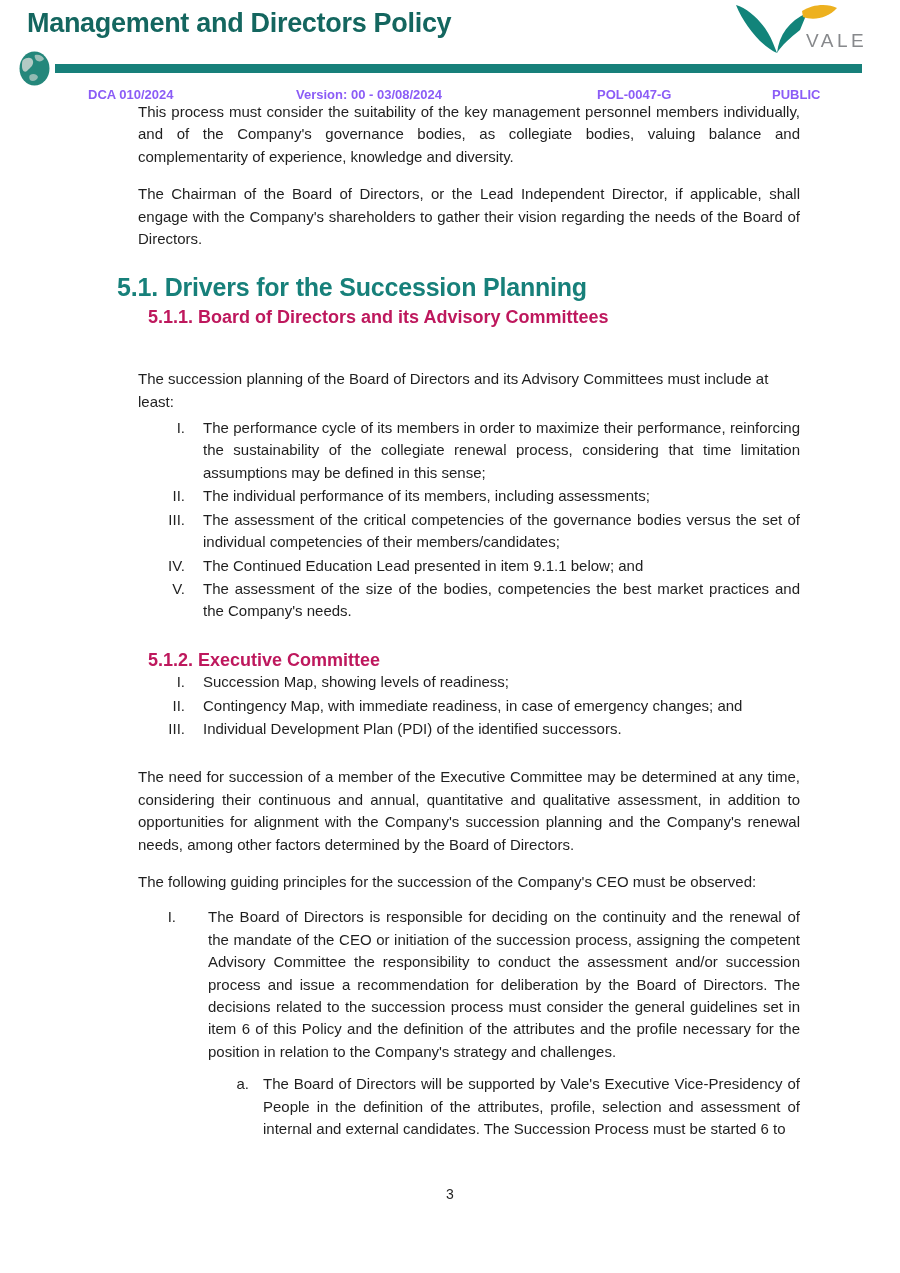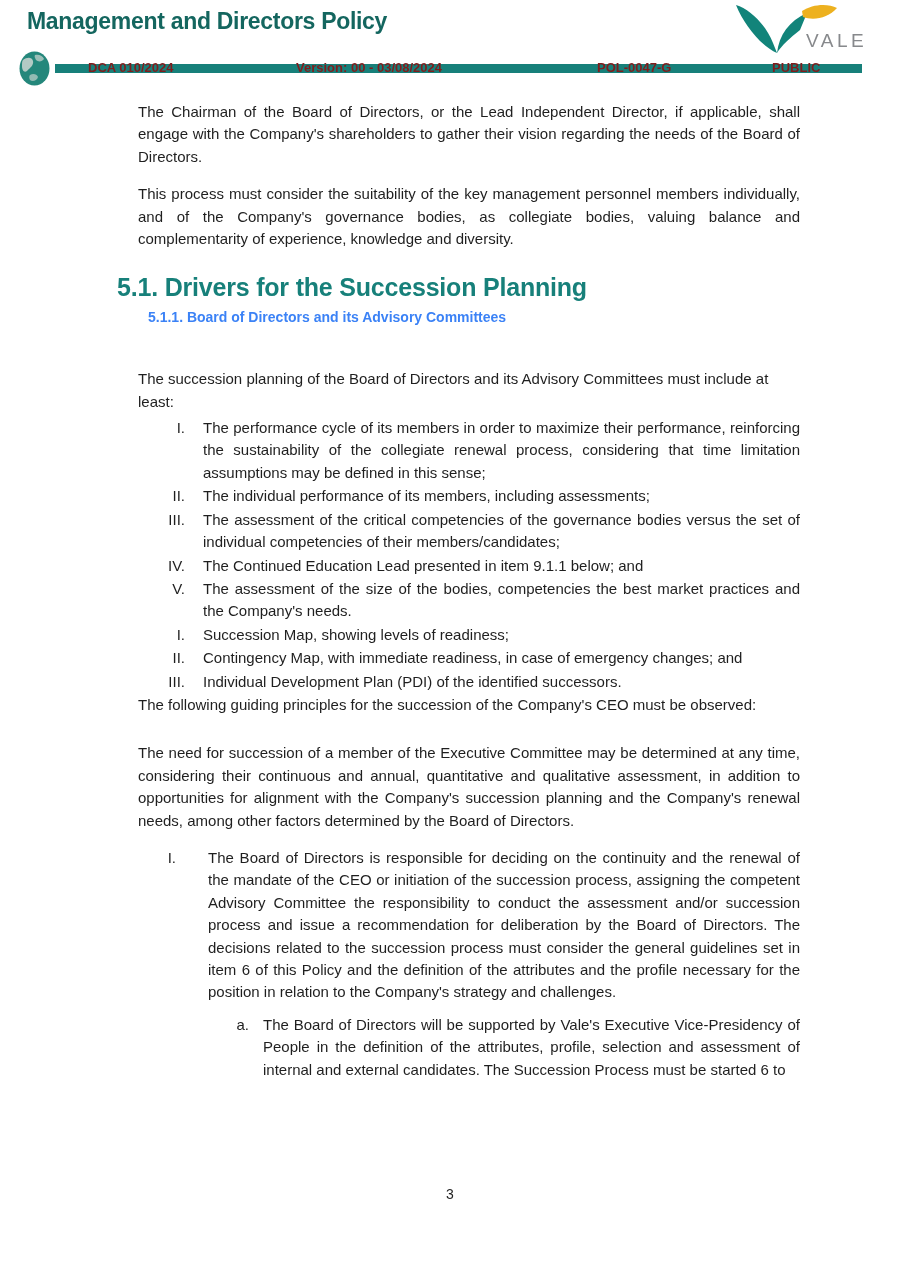--- a/index.html
+++ b/index.html
@@ -4,47 +4,47 @@
 <style>
   html,body { margin:0; padding:0; background:#ffffff; }
   .page {
     position:relative; width:900px; height:1273px; background:#ffffff;
     font-family:"Liberation Sans","DejaVu Sans",sans-serif; color:#1f1f1f;
     overflow:hidden;
   }
   
   .page-title {
     position:absolute; left:27px; top:8px; margin:0;
-    font-size:23px; font-weight:bold; letter-spacing:-0.3px; color:#14665f;
+    font-size:27px; font-weight:bold; letter-spacing:-0.3px; color:#14665f;
   }
   .logo { position:absolute; right:28px; top:3px; width:150px; height:52px; }
   .globe { position:absolute; left:19px; top:51px; width:31px; height:35px; }
   .header-rule {
     position:absolute; left:55px; top:64px; width:807px; height:9px; background:#17807a;
   }
-  .meta { position:absolute; left:55px; top:60px; width:807px; height:20px;
-    font-size:13px; font-weight:bold; color:#7f1d1d; }
+  .meta { position:absolute; left:55px; top:87px; width:807px; height:20px;
+    font-size:13px; font-weight:bold; color:#8b5cf6; }
   .meta span { position:absolute; top:0; white-space:nowrap; }
   .meta .m1 { left:33px; }
   .meta .m2 { left:241px; }
   .meta .m3 { left:542px; }
   .meta .m4 { left:717px; }
   
   .content {
     position:absolute; left:138px; top:101px; width:662px;
     font-size:15px; line-height:22.4px;
   }
   .para { margin:0 0 15px 0; text-align:justify; }
   .para.nj { text-align:left; }
   h2.sec {
     margin:26px 0 7px -21px; font-size:25px; font-weight:bold; color:#17807a;
     letter-spacing:-0.2px;
   }
   h3.sub {
-    margin:2px 0 0 10px; font-size:14px; font-weight:bold; color:#3b82f6;
+    margin:2px 0 0 10px; font-size:18px; font-weight:bold; color:#be185d;
   }
   h3.sub.spaced { margin-top:26px; }
   .intro { margin:40px 0 4px 0; text-align:left; }
   .rlist { margin:0; }
   .rlist .li { display:flex; margin:0 0 1px 0; }
   .rlist .m { flex:none; width:47px; text-align:right; padding-right:18px; }
   .rlist .t { flex:1; text-align:justify; }
   .ceolist { margin:13px 0 0 0; }
   .ceolist .m { width:38px; padding-right:32px; }
   .sublist { margin:10px 0 0 95px; }
@@ -84,22 +84,22 @@
 
   <div class="meta">
     <span class="m1">DCA 010/2024</span>
     <span class="m2">Version: 00 - 03/08/2024</span>
     <span class="m3">POL-0047-G</span>
     <span class="m4">PUBLIC</span>
   </div>
 
   <div class="content">
 
+    <p class="para">This process must consider the suitability of the key management personnel members individually, and of the Company's governance bodies, as collegiate bodies, valuing balance and complementarity of experience, knowledge and diversity.</p>
     <p class="para">The Chairman of the Board of Directors, or the Lead Independent Director, if applicable, shall engage with the Company's shareholders to gather their vision regarding the needs of the Board of Directors.</p>
-    <p class="para">This process must consider the suitability of the key management personnel members individually, and of the Company's governance bodies, as collegiate bodies, valuing balance and complementarity of experience, knowledge and diversity.</p>
 
     <h2 class="sec">5.1. Drivers for the Succession Planning</h2>
     <h3 class="sub">5.1.1. Board of Directors and its Advisory Committees</h3>
 
     <p class="para nj intro">The succession planning of the Board of Directors and its Advisory Committees must include at least:</p>
 
     <div class="rlist">
       <div class="li">
         <span class="m">I.</span>
         <span class="t">The performance cycle of its members in order to maximize their performance, reinforcing the sustainability of the collegiate renewal process, considering that time limitation assumptions may be defined in this sense;</span>
@@ -115,39 +115,40 @@
       <div class="li">
         <span class="m">IV.</span>
         <span class="t">The Continued Education Lead presented in item 9.1.1 below; and</span>
       </div>
       <div class="li">
         <span class="m">V.</span>
         <span class="t">The assessment of the size of the bodies, competencies the best market practices and the Company's needs.</span>
       </div>
     </div>
 
+    <h3 class="sub spaced">5.1.2. Executive Committee</h3>
 
 
     <div class="rlist">
       <div class="li">
         <span class="m">I.</span>
         <span class="t">Succession Map, showing levels of readiness;</span>
       </div>
       <div class="li">
         <span class="m">II.</span>
         <span class="t">Contingency Map, with immediate readiness, in case of emergency changes; and</span>
       </div>
       <div class="li">
         <span class="m">III.</span>
         <span class="t">Individual Development Plan (PDI) of the identified successors.</span>
       </div>
     </div>
 
+    <p class="para" style="margin-top:26px;">The need for succession of a member of the Executive Committee may be determined at any time, considering their continuous and annual, quantitative and qualitative assessment, in addition to opportunities for alignment with the Company's succession planning and the Company's renewal needs, among other factors determined by the Board of Directors.</p>
     <p class="para nj" style="margin-bottom:0;">The following guiding principles for the succession of the Company's CEO must be observed:</p>
-    <p class="para" style="margin-top:26px;">The need for succession of a member of the Executive Committee may be determined at any time, considering their continuous and annual, quantitative and qualitative assessment, in addition to opportunities for alignment with the Company's succession planning and the Company's renewal needs, among other factors determined by the Board of Directors.</p>
 
     <div class="rlist ceolist">
       <div class="li">
         <span class="m">I.</span>
         <span class="t">The Board of Directors is responsible for deciding on the continuity and the renewal of the mandate of the CEO or initiation of the succession process, assigning the competent Advisory Committee the responsibility to conduct the assessment and/or succession process and issue a recommendation for deliberation by the Board of Directors. The decisions related to the succession process must consider the general guidelines set in item 6 of this Policy and the definition of the attributes and the profile necessary for the position in relation to the Company's strategy and challenges.</span>
       </div>
     </div>
 
     <div class="rlist sublist">
       <div class="li">

